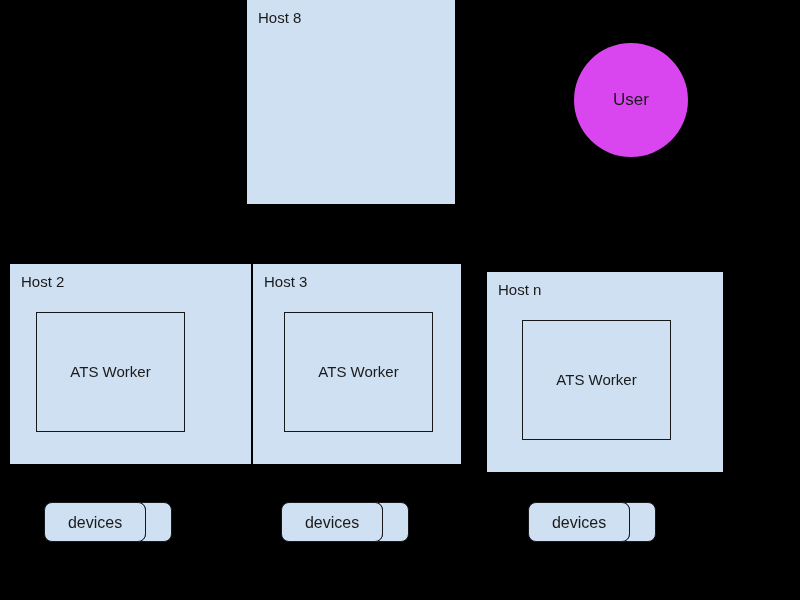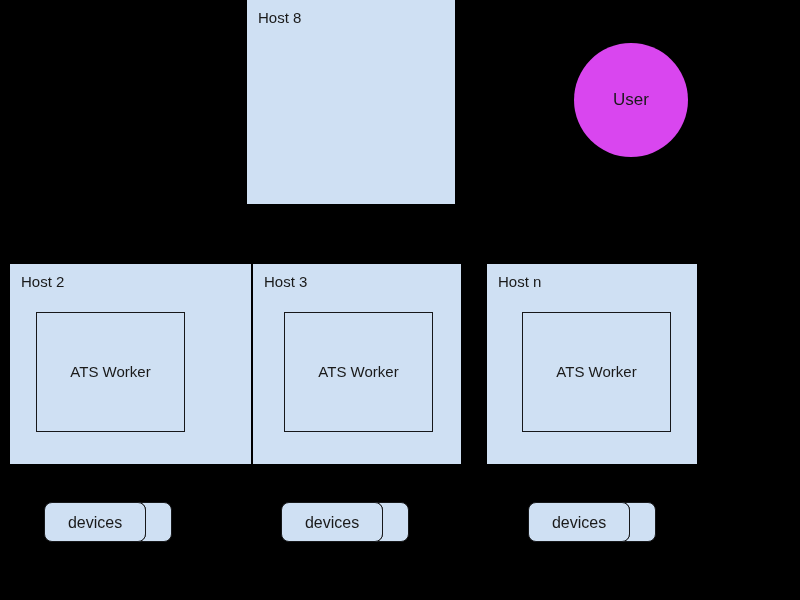--- a/index.html
+++ b/index.html
@@ -120,21 +120,21 @@
     </div>
   </div>
 
   <div class="host-box" style="left:247px; top:264px; width:208px; height:200px;margin-left:6px;">
     <div class="host-label">Host 3</div>
     <div class="inner-box" style="left:31px; top:48px; width:149px; height:120px;">
       <span class="inner-label">ATS Worker</span>
     </div>
   </div>
 
-  <div class="host-box" style="left:487px; top:264px; width:210px; height:200px;padding-left:26px;">
+  <div class="host-box" style="left:487px; top:272px; width:236px; height:200px;padding-left:26px;">
     <div class="host-label">Host n</div>
     <div class="inner-box" style="left:35px; top:48px; width:149px; height:120px;">
       <span class="inner-label">ATS Worker</span>
     </div>
   </div>
 
   <div class="device-stack" style="left:44px; top:502px;">
     <div class="device-card back3"></div>
     <div class="device-card back2"></div>
     <div class="device-card front">

